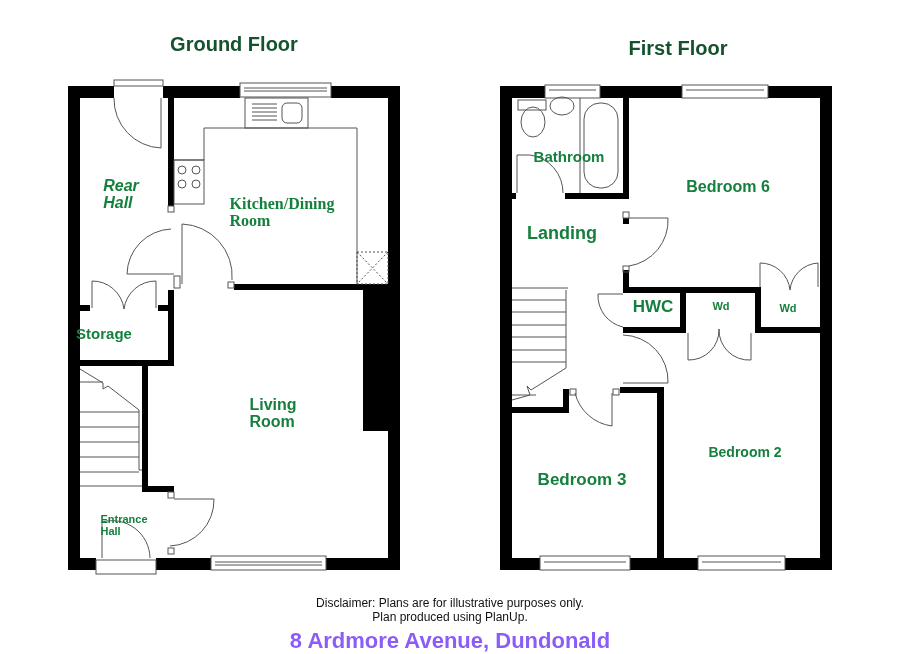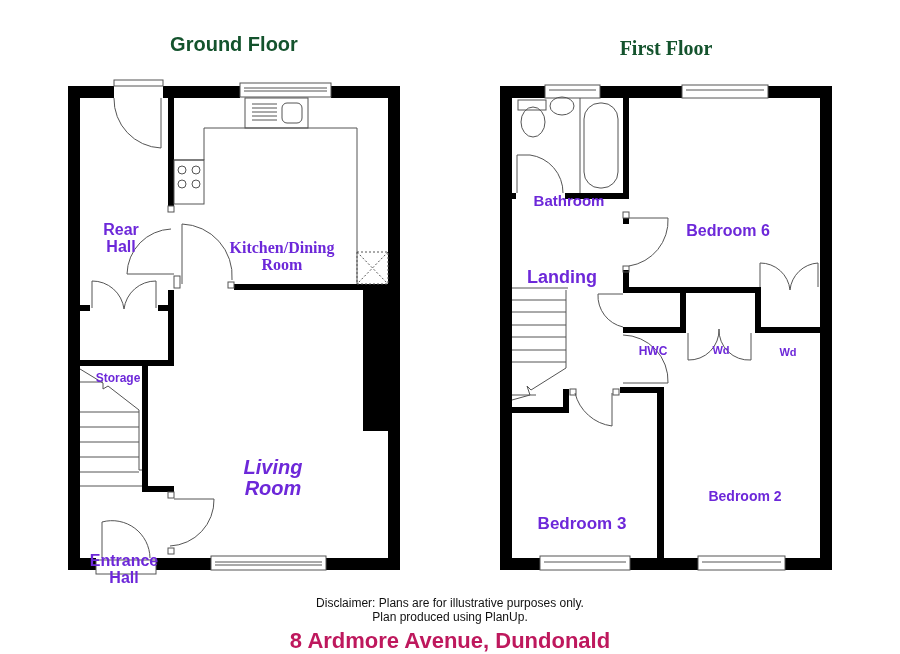--- a/index.html
+++ b/index.html
@@ -1,20 +1,20 @@
 <!DOCTYPE html>
 <html><head>
 <meta charset="utf-8">
 <style>
   html, body { margin:0; padding:0; background:#ffffff; }
   body { width:900px; height:654px; position:relative; overflow:hidden; font-family:"Liberation Sans", sans-serif; }
   .title { position:absolute; font-weight:bold; font-size:20px; color:#14532d; text-align:center; }
-  .lbl { position:absolute; font-weight:bold; color:#6d28d9; text-align:center; line-height:1.05; white-space:nowrap; transform:translate(-50%,-50%);margin-top:44px; }
+  .lbl { position:absolute; font-weight:bold; color:#15803d; line-height:1.05; white-space:nowrap; transform:translate(-50%,-50%); }
   .disc { position:absolute; left:0; width:900px; text-align:center; font-size:12px; color:#111; line-height:14px; }
-  .addr { position:absolute; left:0; width:900px; text-align:center; font-size:22px; font-weight:bold; color:#be185d; }
+  .addr { position:absolute; left:0; width:900px; text-align:center; font-size:22px; font-weight:bold; color:#8b5cf6; }
   svg { position:absolute; left:0; top:0; }
 </style>
 </head>
 <body>
 
 <svg width="900" height="654" viewBox="0 0 900 654">
 
   <g fill="#000">
 
     <rect x="68" y="86" width="12" height="484"></rect>
@@ -177,52 +177,52 @@
     <line x1="512" y1="325" x2="566" y2="325"></line>
     <line x1="512" y1="337" x2="566" y2="337"></line>
     <line x1="512" y1="350" x2="566" y2="350"></line>
     <line x1="512" y1="362" x2="566" y2="362"></line>
     <path d="M566,368 L531,390 L527,386 L530,395 L512,400"></path>
     <line x1="512" y1="395" x2="536" y2="395"></line>
   </g>
 </svg>
 
 <div class="title" style="left:134px; top:33px; width:200px;">Ground Floor</div>
-<div class="title" style="left:566px; top:37px; width:200px;font-family:Liberation Serif, serif;">First Floor</div>
-
-<div class="lbl" style="left:121px; top:195px; font-size:16px;">
+<div class="title" style="left:578px; top:37px; width:200px;">First Floor</div>
+
+<div class="lbl" style="left:121px; top:195px; font-size:16px;font-style:italic;">
   <div>Rear</div>
   <div>Hall</div>
 </div>
 <div class="lbl" style="left:282px; top:213px; font-size:16px;font-family:Liberation Serif, serif;">
   <div>Kitchen/Dining</div>
   <div>Room</div>
 </div>
-<div class="lbl" style="left:118px; top:334px; font-size:12px;">
+<div class="lbl" style="left:104px; top:334px; font-size:15px;">
   <div>Storage</div>
 </div>
-<div class="lbl" style="left:273px; top:434px; font-size:20px;font-style:italic;">
+<div class="lbl" style="left:273px; top:414px; font-size:16px;">
   <div>Living</div>
   <div>Room</div>
 </div>
-<div class="lbl" style="left:124px; top:526px; font-size:16px;">
+<div class="lbl" style="left:124px; top:526px; font-size:11px;">
   <div>Entrance</div>
   <div>Hall</div>
 </div>
 
 <div class="lbl" style="left:569px; top:157px; font-size:15px;">
   <div>Bathroom</div>
 </div>
 <div class="lbl" style="left:728px; top:187px; font-size:16px;">
   <div>Bedroom 6</div>
 </div>
 <div class="lbl" style="left:562px; top:233px; font-size:18px;">
   <div>Landing</div>
 </div>
-<div class="lbl" style="left:653px; top:307px; font-size:12px;">
+<div class="lbl" style="left:653px; top:307px; font-size:17px;">
   <div>HWC</div>
 </div>
 <div class="lbl" style="left:721px; top:307px; font-size:11px;">
   <div>Wd</div>
 </div>
 <div class="lbl" style="left:788px; top:309px; font-size:11px;">
   <div>Wd</div>
 </div>
 <div class="lbl" style="left:745px; top:452px; font-size:14px;">
   <div>Bedroom 2</div>

